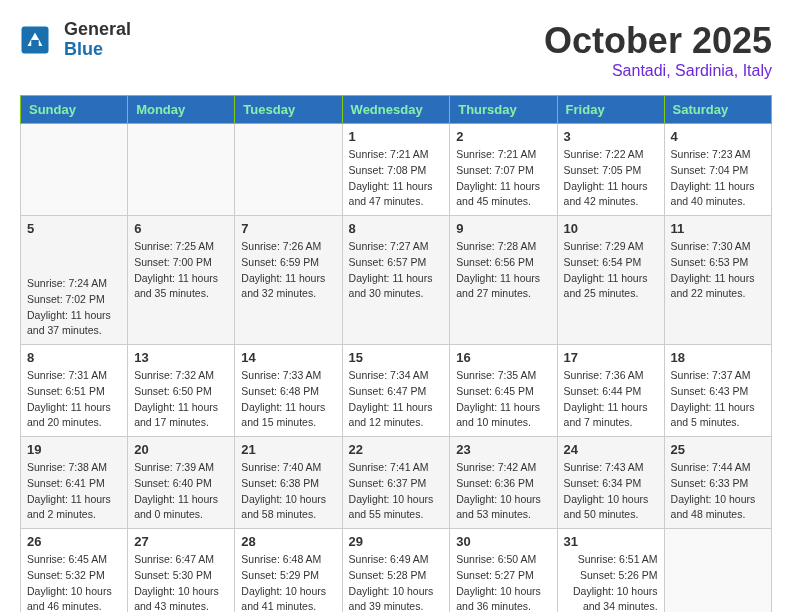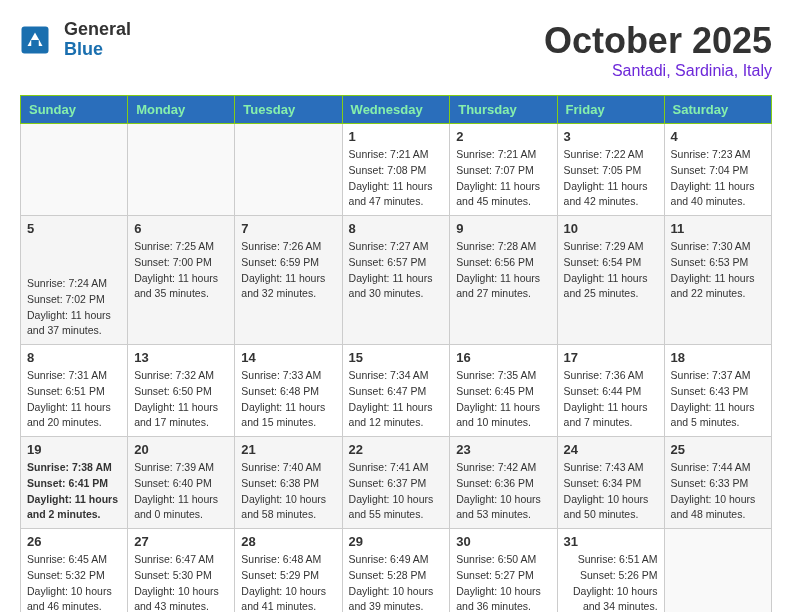--- a/index.html
+++ b/index.html
@@ -262,21 +262,21 @@
           <span class="day-num">18</span>
           <div class="day-info" style="white-space: pre-line;">Sunrise: 7:37 AM
 Sunset: 6:43 PM
 Daylight: 11 hours
 and 5 minutes.</div>
         </td>
       </tr>
       <tr>
         <td>
           <span class="day-num">19</span>
-          <div class="day-info" style="white-space: pre-line; font-weight: bold;">Sunrise: 7:38 AM
+          <div class="day-info" style="white-space: pre-line;">Sunrise: 7:38 AM
 Sunset: 6:41 PM
 Daylight: 11 hours
 and 2 minutes.</div>
         </td>
         <td>
           <span class="day-num">20</span>
           <div class="day-info" style="white-space: pre-line;">Sunrise: 7:39 AM
 Sunset: 6:40 PM
 Daylight: 11 hours
 and 0 minutes.</div>

